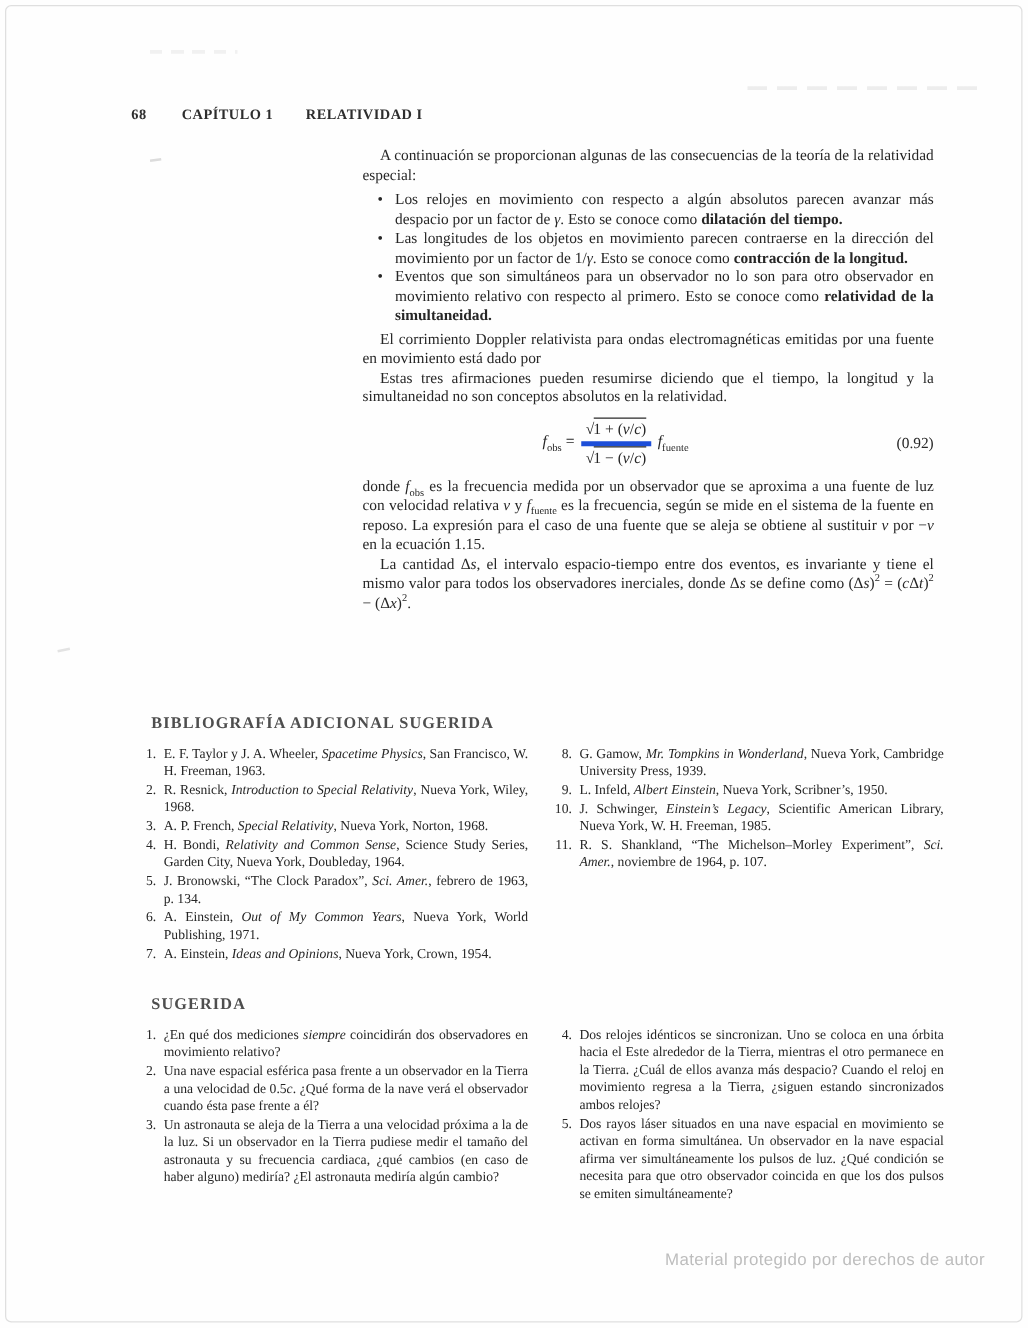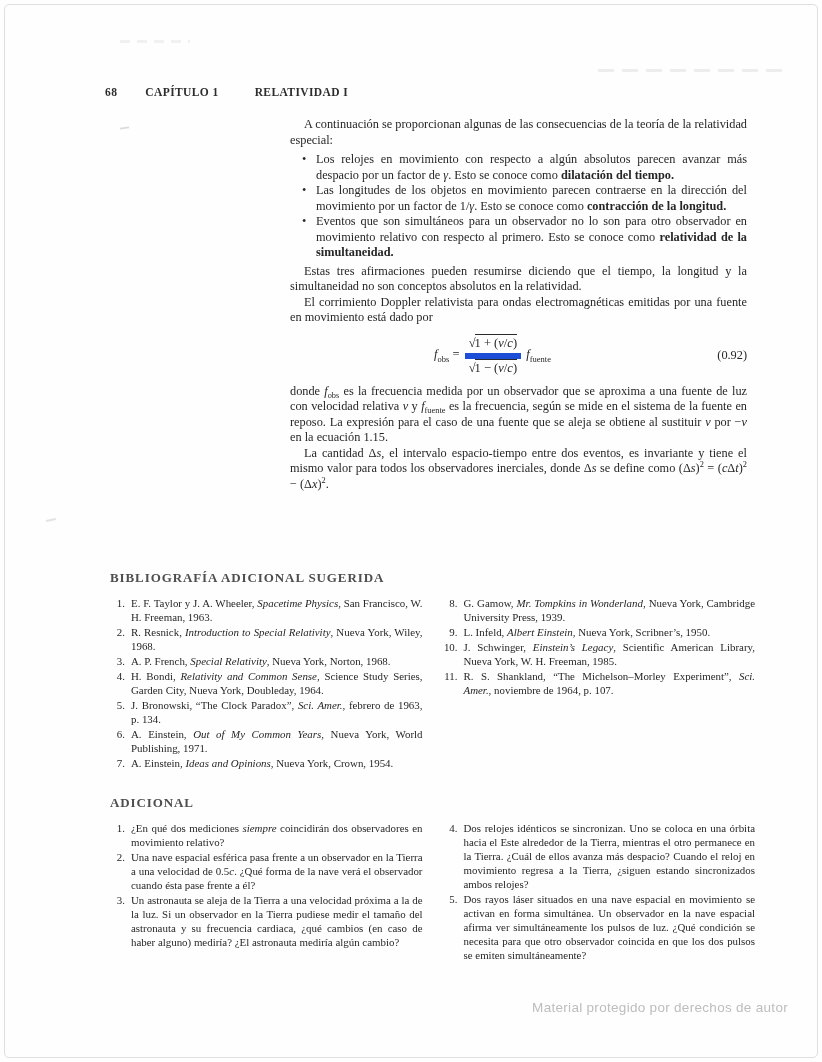--- a/index.html
+++ b/index.html
@@ -28,47 +28,47 @@
   .art-2{left:120px;top:40px;width:70px;height:3px;
     background:repeating-linear-gradient(90deg,#f1f1f1 0 10px,transparent 10px 17px);}
   .art-3{left:120px;top:127px;width:9px;height:2px;background:#dcdcdc;transform:rotate(-8deg);}
   .art-4{left:46px;top:519px;width:10px;height:2px;background:#e3e3e3;transform:rotate(-12deg);}
 
   .running-head{
     position:absolute;top:86px;left:105px;width:640px;
     font-size:11.5px;font-weight:bold;letter-spacing:.4px;color:#2d2d2d;
   }
   .running-head .pagenum{margin-right:28px;}
-  .running-head .chapter{margin-right:36px;}
+  .running-head .chapter{margin-right:26px;}
 
   .main-col{
     position:absolute;left:290px;top:117px;width:457px;
     font-size:12.3px;line-height:15.5px;text-align:justify;
   }
   p{margin:0;}
   .indent{text-indent:14px;}
   ul.bullets{list-style:none;margin:4px 0 3px;padding:0;}
   ul.bullets li{position:relative;padding-left:26px;margin:0;}
   .bullet{position:absolute;left:12px;top:0;}
   .it{font-style:italic;}
   .bd{font-weight:bold;}
   sub{font-size:.68em;line-height:0;}
   sup{font-size:.68em;line-height:0;}
 
   .equation{display:flex;align-items:center;margin:9px 0 7px;text-indent:0;}
   .eq-body{flex:1;text-align:center;font-size:12.5px;}
   .frac{display:inline-block;vertical-align:middle;text-align:center;margin:0 2px;}
-  .frac .num{display:block;border-bottom:6px solid #1d4ed8;padding:1px 4px 2px;}
+  .frac .num{display:block;border-bottom:4px solid #1d4ed8;padding:1px 4px 2px;}
   .frac .den{display:block;padding:2px 4px 0;}
   .radicand{border-top:1px solid #2a2a2a;padding-top:1px;margin-left:-1px;}
   .eq-number{flex:0 0 52px;text-align:right;font-size:12.3px;}
 
   .section-h{
     font-size:13px;font-weight:bold;letter-spacing:.9px;
-    color:var(--heading);margin:0 5px 10px;
+    color:var(--heading);margin:0 16px 10px;
     font-family:"Liberation Serif",serif;
   }
   .biblio{position:absolute;left:105px;top:570px;width:650px;}
   .questions{position:absolute;left:105px;top:795px;width:650px;}
   .twocol{display:flex;gap:15px;}
   .col{width:318px;font-size:10.9px;line-height:14px;text-align:justify;}
   .ritem{display:flex;margin:0 0 1px;}
   .ritem .no{flex:0 0 20px;text-align:right;padding-right:6px;}
   .ritem .txt{flex:1;}
 
@@ -102,22 +102,22 @@
       </li>
       <li>
         <span class="bullet">•</span>
         <span class="li-text"><span>Las longitudes de los objetos en movimiento parecen contraerse en la dirección del movimiento por un factor de 1/</span><span class="it">γ</span><span>. Esto se conoce como </span><span class="bd">contracción de la longitud.</span></span>
       </li>
       <li>
         <span class="bullet">•</span>
         <span class="li-text"><span>Eventos que son simultáneos para un observador no lo son para otro observador en movimiento relativo con respecto al primero. Esto se conoce como </span><span class="bd">relatividad de la simultaneidad.</span></span>
       </li>
     </ul>
+    <p class="indent"><span>El corrimiento Doppler relativista para ondas electromagnéticas emitidas por una fuente en movimiento está dado por</span></p>
     <p class="indent"><span>Estas tres afirmaciones pueden resumirse diciendo que el tiempo, la longitud y la simultaneidad no son conceptos absolutos en la relatividad.</span></p>
-    <p class="indent"><span>El corrimiento Doppler relativista para ondas electromagnéticas emitidas por una fuente en movimiento está dado por</span></p>
 
     <div class="equation">
       <span class="eq-body">
         <span class="eq-lhs"><span class="it">f</span><sub>obs</sub><span> = </span></span><span class="frac"><span class="num"><span class="sqrt-sign">√</span><span class="radicand"><span>1 + (</span><span class="it">v</span><span>/</span><span class="it">c</span><span>)</span></span></span><span class="den"><span class="sqrt-sign">√</span><span class="radicand"><span>1 − (</span><span class="it">v</span><span>/</span><span class="it">c</span><span>)</span></span></span></span><span class="eq-rhs"><span> </span><span class="it">f</span><sub>fuente</sub></span>
       </span>
       <span class="eq-number">(0.92)</span>
     </div>
 
     <p><span>donde </span><span class="it">f</span><sub>obs</sub><span> es la frecuencia medida por un observador que se aproxima a una fuente de luz con velocidad relativa </span><span class="it">v</span><span> y </span><span class="it">f</span><sub>fuente</sub><span> es la frecuencia, según se mide en el sistema de la fuente en reposo. La expresión para el caso de una fuente que se aleja se obtiene al sustituir </span><span class="it">v</span><span> por −</span><span class="it">v</span><span> en la ecuación 1.15.</span></p>
     <p class="indent"><span>La cantidad Δ</span><span class="it">s</span><span>, el intervalo espacio-tiempo entre dos eventos, es invariante y tiene el mismo valor para todos los observadores inerciales, donde Δ</span><span class="it">s</span><span> se define como (Δ</span><span class="it">s</span><span>)</span><sup>2</sup><span> = (</span><span class="it">c</span><span>Δ</span><span class="it">t</span><span>)</span><sup>2</sup><span> − (Δ</span><span class="it">x</span><span>)</span><sup>2</sup><span>.</span></p>
@@ -171,21 +171,21 @@
           </div>
         <div class="ritem">
             <span class="no">11.</span>
             <span class="txt"><span>R. S. Shankland, “The Michelson–Morley Experiment”, </span><span class="it">Sci. Amer.</span><span>, noviembre de 1964, p. 107.</span></span>
           </div>
       </div>
     </div>
   </section>
 
   <section class="questions">
-    <h2 class="section-h">ADICIONAL</h2>
+    <h2 class="section-h">SUGERIDA</h2>
     <div class="twocol">
       <div class="col">
         <div class="ritem">
             <span class="no">1.</span>
             <span class="txt"><span>¿En qué dos mediciones </span><span class="it">siempre</span><span> coincidirán dos observadores en movimiento relativo?</span></span>
           </div>
         <div class="ritem">
             <span class="no">2.</span>
             <span class="txt"><span>Una nave espacial esférica pasa frente a un observador en la Tierra a una velocidad de 0.5</span><span class="it">c</span><span>. ¿Qué forma de la nave verá el observador cuando ésta pase frente a él?</span></span>
           </div>

